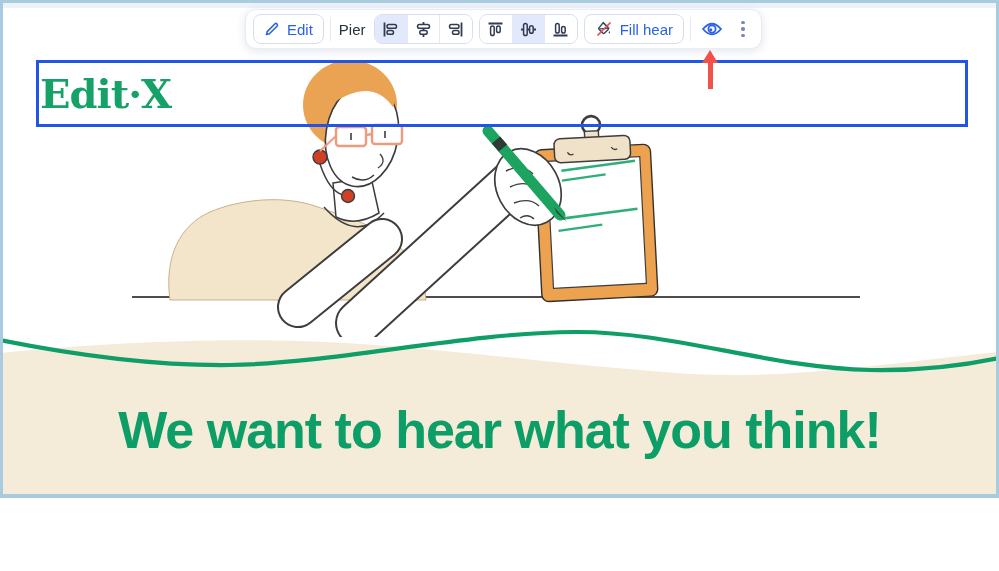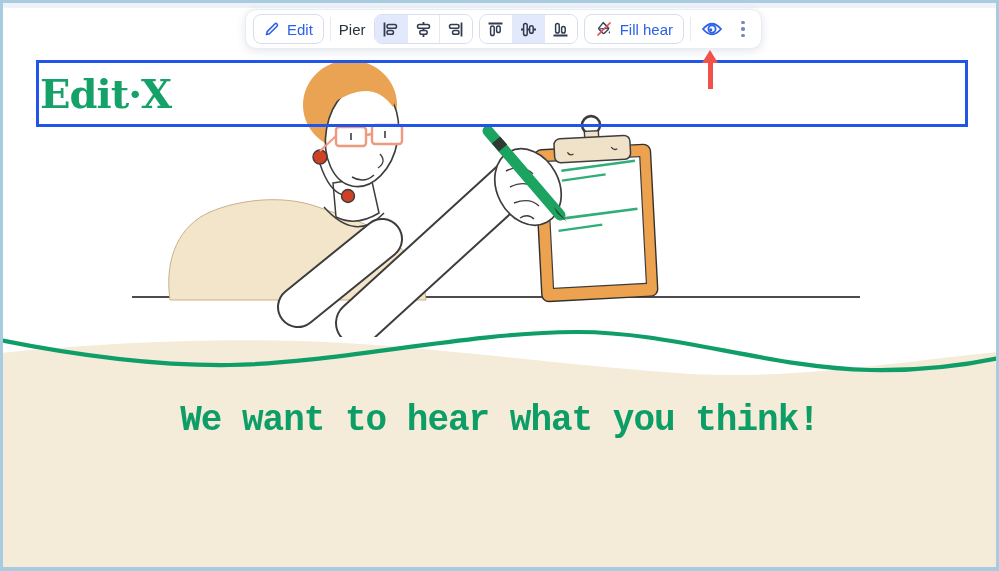--- a/index.html
+++ b/index.html
@@ -1,18 +1,18 @@
 <!DOCTYPE html>
 <html><head>
 <meta charset="utf-8">
 <style>
   * { margin:0; padding:0; box-sizing:border-box; }
   html,body { width:999px; height:571px; }
   body { font-family:"Liberation Sans", sans-serif; background:#fff; }
-  .stage { position:relative; width:999px; height:571px; background:#ffffff; overflow:hidden; }
+  .stage { position:relative; width:999px; height:498px; background:#ffffff; overflow:hidden; }
 
   
   .frame { position:absolute; inset:0; border:3px solid #a9cbdf; border-bottom-width:4px; z-index:30; pointer-events:none; }
   .topstrip { position:absolute; left:3px; top:3px; width:993px; height:5px; background:#eef2f9; z-index:2; }
 
   
   .toolbar { position:absolute; left:245px; top:9px; width:517px; height:40px;
     background:#ffffff; border:1px solid #e9ecf5; border-radius:11px;
     box-shadow:0 2px 10px rgba(50,70,130,.14);
     display:flex; align-items:center; padding:0 7px; gap:6px; z-index:20; }
@@ -45,22 +45,22 @@
 
   .logo { position:absolute; left:40px; top:70px; z-index:13;
     font-family:"DejaVu Serif", serif; font-weight:bold; font-size:40px; line-height:48px;
     color:#16a169; letter-spacing:-1px; }
 
   .illustration { position:absolute; left:130px; top:55px; width:740px; height:282px; z-index:5; }
 
   .wave { position:absolute; left:0; top:318px; width:999px; height:253px; z-index:6; }
 
   .headline { position:absolute; left:0; top:400px; width:999px; z-index:8;
-    text-align:center; font-family:Liberation Mono, monospace; font-weight:700;
-    font-size:36px; letter-spacing:-1px; color:#0d9d67; }
+    text-align:center; font-family:Liberation Sans, sans-serif; font-weight:700;
+    font-size:52px; letter-spacing:-1px; color:#0d9d67; }
 </style>
 </head>
 <body>
 
 <div class="stage">
 
   <div class="topstrip"></div>
 
   <div class="toolbar">
     <div class="tb-btn">

